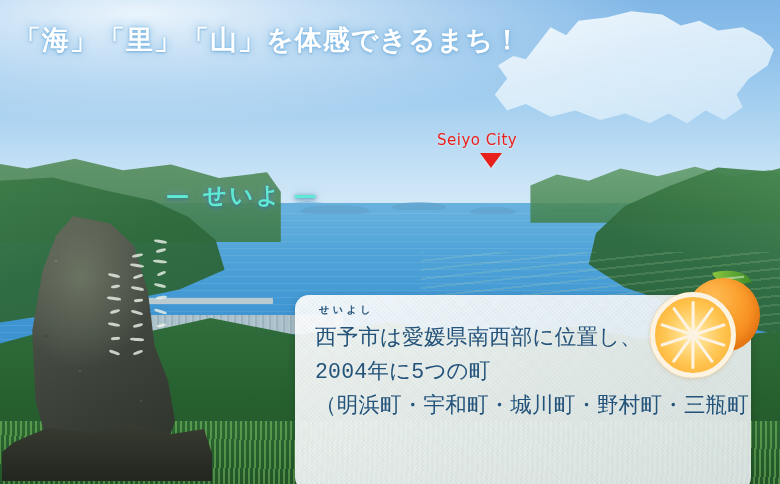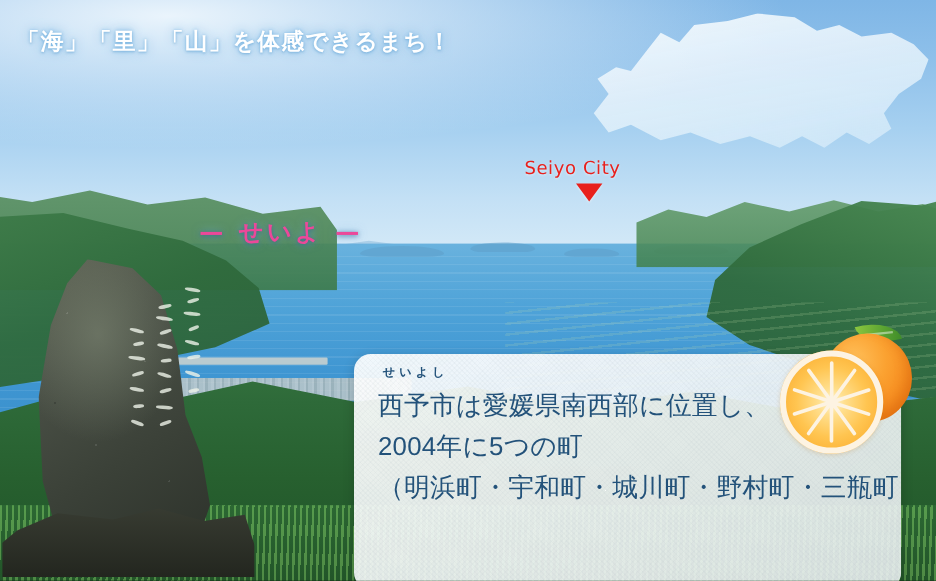--- a/index.html
+++ b/index.html
@@ -159,39 +159,39 @@
       82% 70%,76% 64%,70% 72%,64% 66%,58% 72%,50% 66%,42% 70%,
       34% 64%,26% 68%,18% 60%,12% 64%,8% 54%,12% 44%,9% 36%,14% 30%,18% 32%);
     filter:blur(.4px);
     opacity:.92;
   }
 
   
   .tagline{
     position:absolute; left:14px; top:22px;
     font-family:"DejaVu Serif", serif;
-    font-size:19px; font-weight:700; letter-spacing:1px;
+    font-size:27px; font-weight:700; letter-spacing:1px;
     color:#ffffff;
     text-shadow:0 0 10px rgba(120,180,225,.95),0 0 3px rgba(140,195,235,.9),0 1px 2px rgba(90,150,200,.65);
     white-space:nowrap;
   }
   .city-name{
     position:absolute; left:36px; top:60px;
     font-family:"DejaVu Serif", serif;
     font-size:103px; font-weight:700; line-height:1.02;
     letter-spacing:6px;
     color:#ffffff;
     text-shadow:0 0 22px rgba(130,185,230,.9),0 0 6px rgba(150,200,238,.85),0 2px 4px rgba(80,140,195,.5);
     white-space:nowrap;
   }
   .reading{
     position:absolute; left:166px; top:180px;
     font-family:"DejaVu Sans", sans-serif;
-    font-size:20px; font-weight:700; letter-spacing:3px;
-    color:#ec4899;
+    font-size:23px; font-weight:700; letter-spacing:3px;
+    color:#5eead4;
     text-shadow:0 1px 4px rgba(40,90,140,.75),0 0 8px rgba(120,180,225,.7);
     white-space:nowrap;
   }
 
   
   .marker-wrap{ position:absolute; left:437px; top:131px; }
   .marker-label{
     font-family:"DejaVu Sans", sans-serif;
     font-size:15px; font-weight:400; letter-spacing:.5px;
     color:#e8201c; white-space:nowrap;
@@ -218,21 +218,21 @@
     overflow:hidden;
   }
   .panel-noise{
     position:absolute; inset:0;
     background:repeating-linear-gradient(45deg, rgba(160,175,185,.07) 0 1px, rgba(0,0,0,0) 1px 3px),
                repeating-linear-gradient(-45deg, rgba(160,175,185,.06) 0 1px, rgba(0,0,0,0) 1px 3px);
     pointer-events:none;
   }
   .panel-text{
     position:absolute; left:20px; top:26px; right:12px;
-    font-family:Liberation Sans, sans-serif;
+    font-family:Liberation Mono, monospace;
     font-size:21.5px; line-height:34px; letter-spacing:.2px;
     color:#23527a;
     white-space:nowrap;
   }
   .furigana{
     position:absolute; left:24px; top:8px;
     font-family:"DejaVu Sans", sans-serif;
     font-size:10px; letter-spacing:3.5px; font-weight:700;
     color:#23527a;
   }

